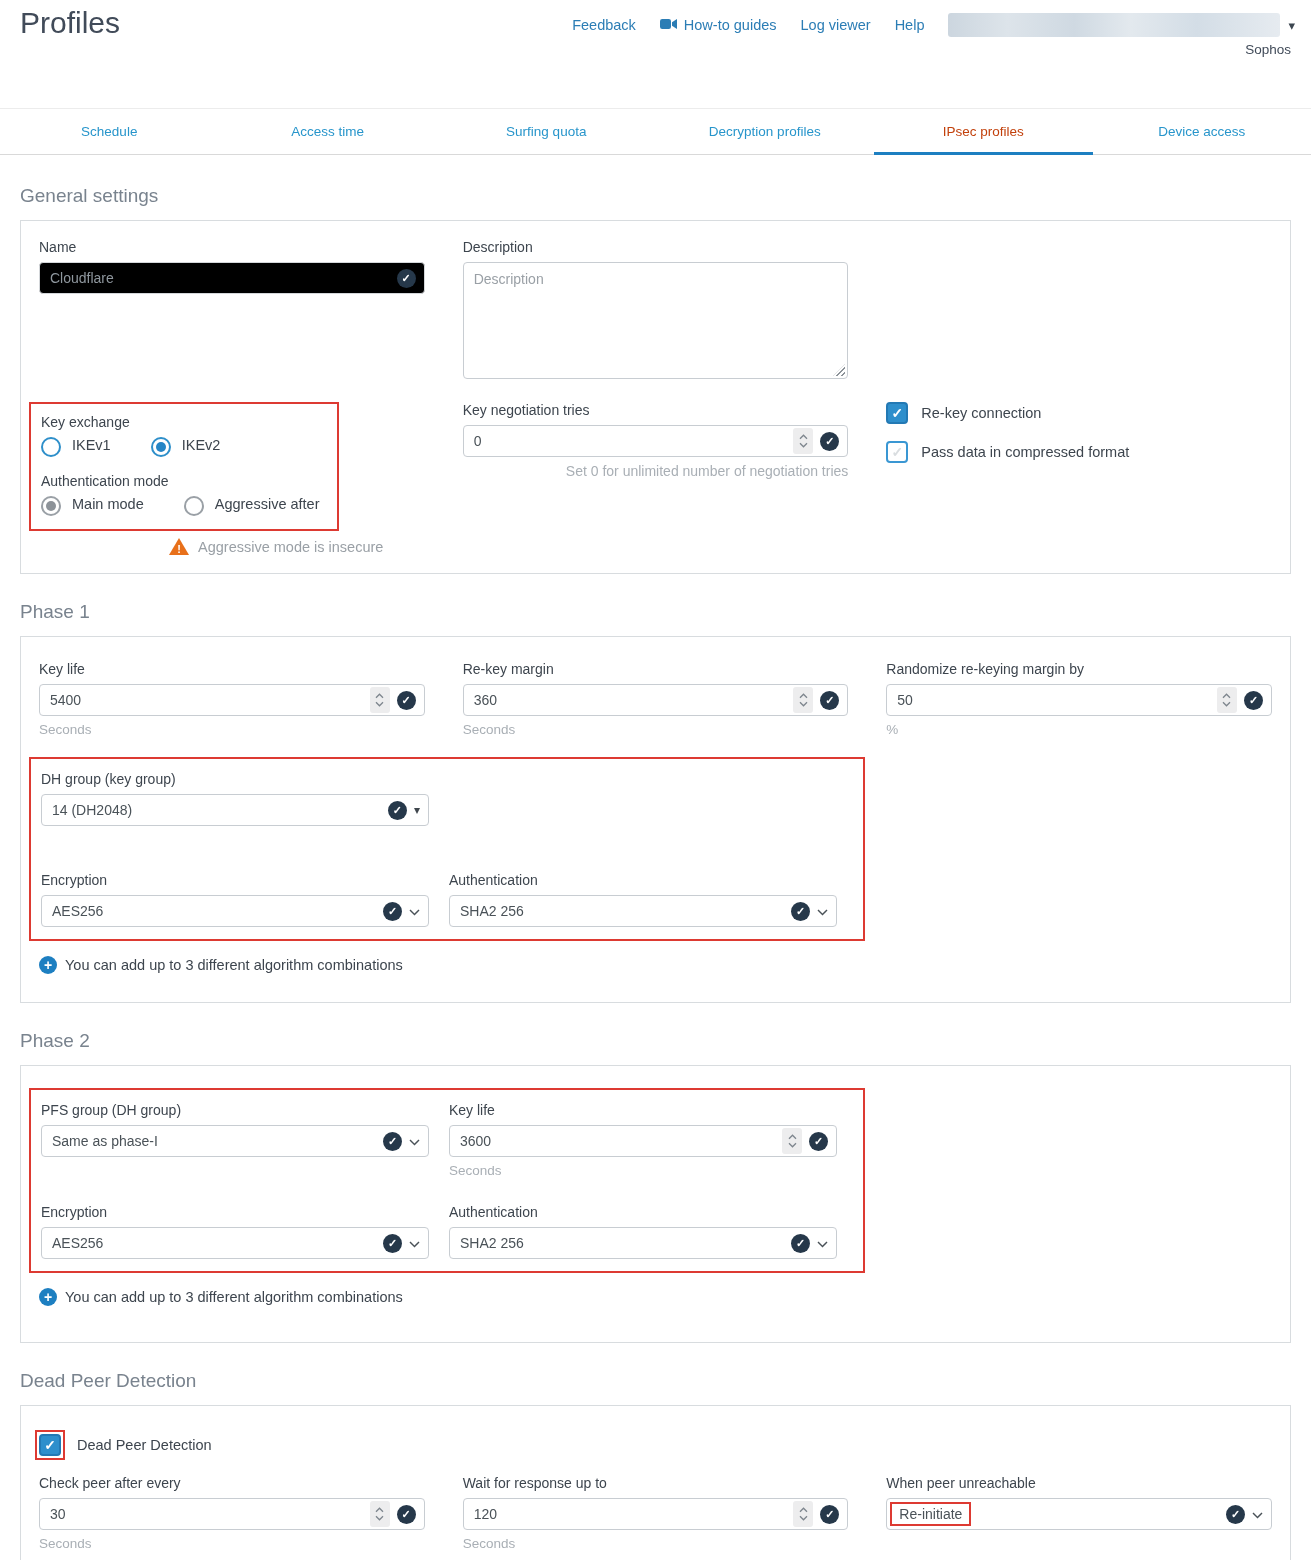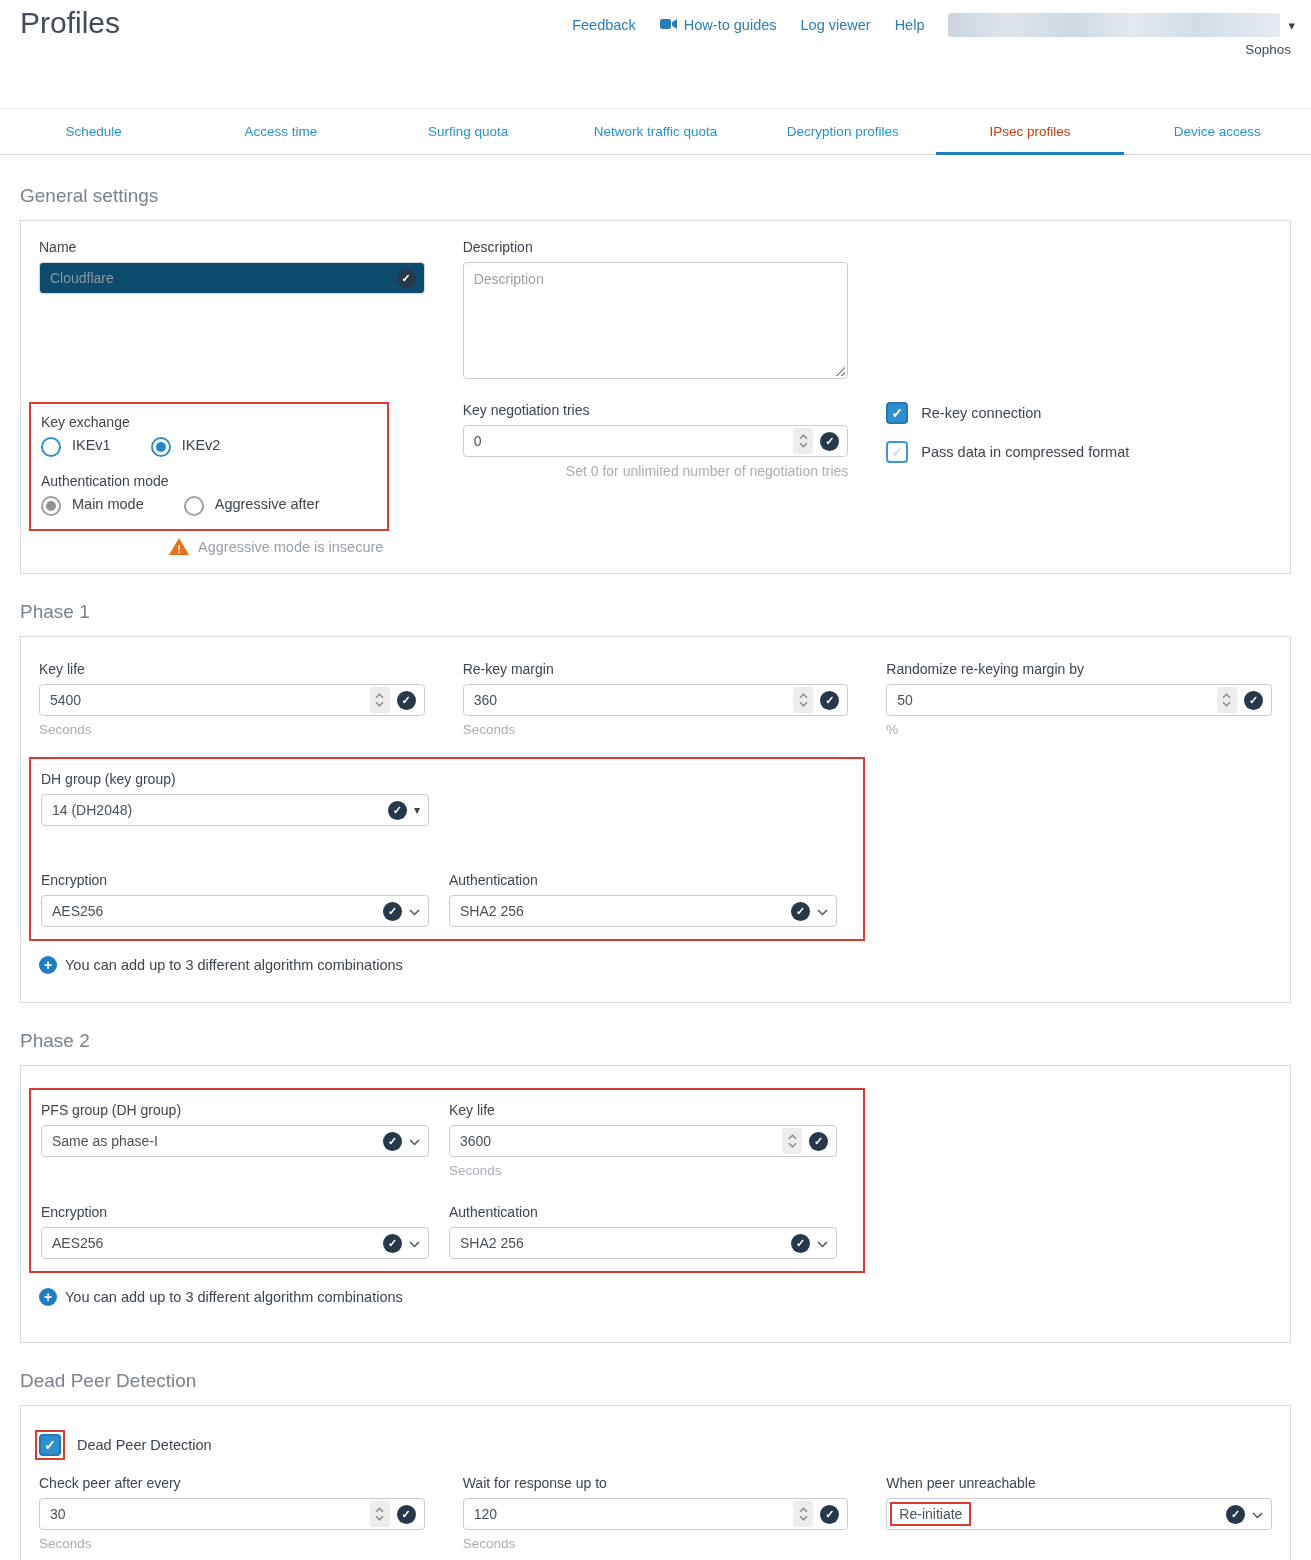--- a/index.html
+++ b/index.html
@@ -27,21 +27,21 @@
   
   .main { padding:0 20px; }
   .sec-h { font-size:19px; font-weight:400; color:#79838e; margin:27px 0 13px 0; }
   .sec-h.first { margin-top:30px; }
   .panel { border:1px solid #d8dcdf; background:#fff; padding:18px; }
   .g3 { display:grid; grid-template-columns:1fr 1fr 1fr; column-gap:38px; }
   .lbl { display:block; font-size:14px; color:#3d454e; margin-bottom:7px; }
   .ctrl { position:relative; height:32px; border:1px solid #c8cdd2; border-radius:4px; background:#fff;
     display:flex; align-items:center; padding:0 8px 0 10px; font-size:14px; color:#4a5258; }
   .ctrl input { border:none; outline:none; flex:1; min-width:0; font:inherit; color:inherit; background:transparent; padding:0; }
-  .ctrl.disabled { background:#0c4a6e; border-color:#d4d7da; }
+  .ctrl.disabled { background:#000000; border-color:#d4d7da; }
   .ctrl.disabled input { color:#8f979e; }
   .ctrl .val { flex:1; }
   .icons { display:flex; align-items:center; gap:7px; margin-left:6px; flex:0 0 auto; }
   .spin { width:20px; height:26px; background:#ededee; border-radius:3px; display:flex; flex-direction:column;
     align-items:center; justify-content:center; gap:2px; cursor:pointer; }
   .badge { width:19px; height:19px; border-radius:50%; background:#26384a; color:#fff; display:flex;
     align-items:center; justify-content:center; font-size:11px; font-weight:bold; line-height:1; }
   .caret-dn { color:#3f464d; font-size:12px; line-height:1; }
   .unit { text-align:left; font-size:13.5px; color:#a9afb5; margin-top:6px; }
   .help { text-align:right; font-size:14px; color:#a9afb5; margin-top:6px; }
@@ -55,21 +55,21 @@
   .radio-lb { margin:0 40px 0 11px; }
   .cbrow { display:flex; align-items:center; gap:13px; font-size:14.5px; margin-bottom:17px; }
   .cbrow:last-child { margin-bottom:0; }
   .cb { width:22px; height:22px; border-radius:4px; border:2px solid #3a97d3; background:#fff; cursor:pointer;
     display:inline-flex; align-items:center; justify-content:center; font-size:14px; font-weight:bold; color:transparent; flex:0 0 auto; }
   .cb.checked { background:#2e8fcc; border-color:#2379b4; color:#fff; }
   .cb.faint { color:#d9dde0; }
   .cb.gray { border-color:#b6bbc0; }
   
   .hl { border:2px solid #dd3a32; }
-  .hl-keyex { margin-left:-10px; width:360px; padding:10px 10px 13px 10px; }
+  .hl-keyex { margin-left:-10px; width:310px; padding:10px 10px 13px 10px; }
   .hl-wide { margin-left:-10px; width:836px; padding:12px 10px 12px 10px; }
   .g2in { display:grid; grid-template-columns:388px 388px; column-gap:20px; }
   .hl-cbwrap { display:inline-flex; padding:2px; border:2px solid #dd3a32; margin-left:-4px; }
   .hl-text { display:inline-block; border:2px solid #dd3a32; padding:2px 7px; margin-left:-7px; }
   
   .warn-row { display:flex; align-items:center; gap:9px; color:#9aa0a6; font-size:14.5px; margin:7px 0 0 130px; }
   .warn { position:relative; display:inline-block; width:20px; height:17px; flex:0 0 auto; }
   .warn::before { content:""; position:absolute; inset:0; background:#e8701a; clip-path:polygon(50% 0,100% 100%,0 100%); }
   .warn-mark { position:absolute; left:0; right:0; bottom:0; text-align:center; color:#fff; font-size:11px; font-weight:bold; }
   
@@ -118,23 +118,20 @@
   <div class="tab">
       <span>Schedule</span>
     </div>
   <div class="tab">
       <span>Access time</span>
     </div>
   <div class="tab">
       <span>Surfing quota</span>
     </div>
   <div class="tab">
-      <span>Network traffic quota</span>
-    </div>
-  <div class="tab">
       <span>Decryption profiles</span>
     </div>
   <div class="tab active">
       <span>IPsec profiles</span>
     </div>
   <div class="tab">
       <span>Device access</span>
     </div>
 </div>
 

